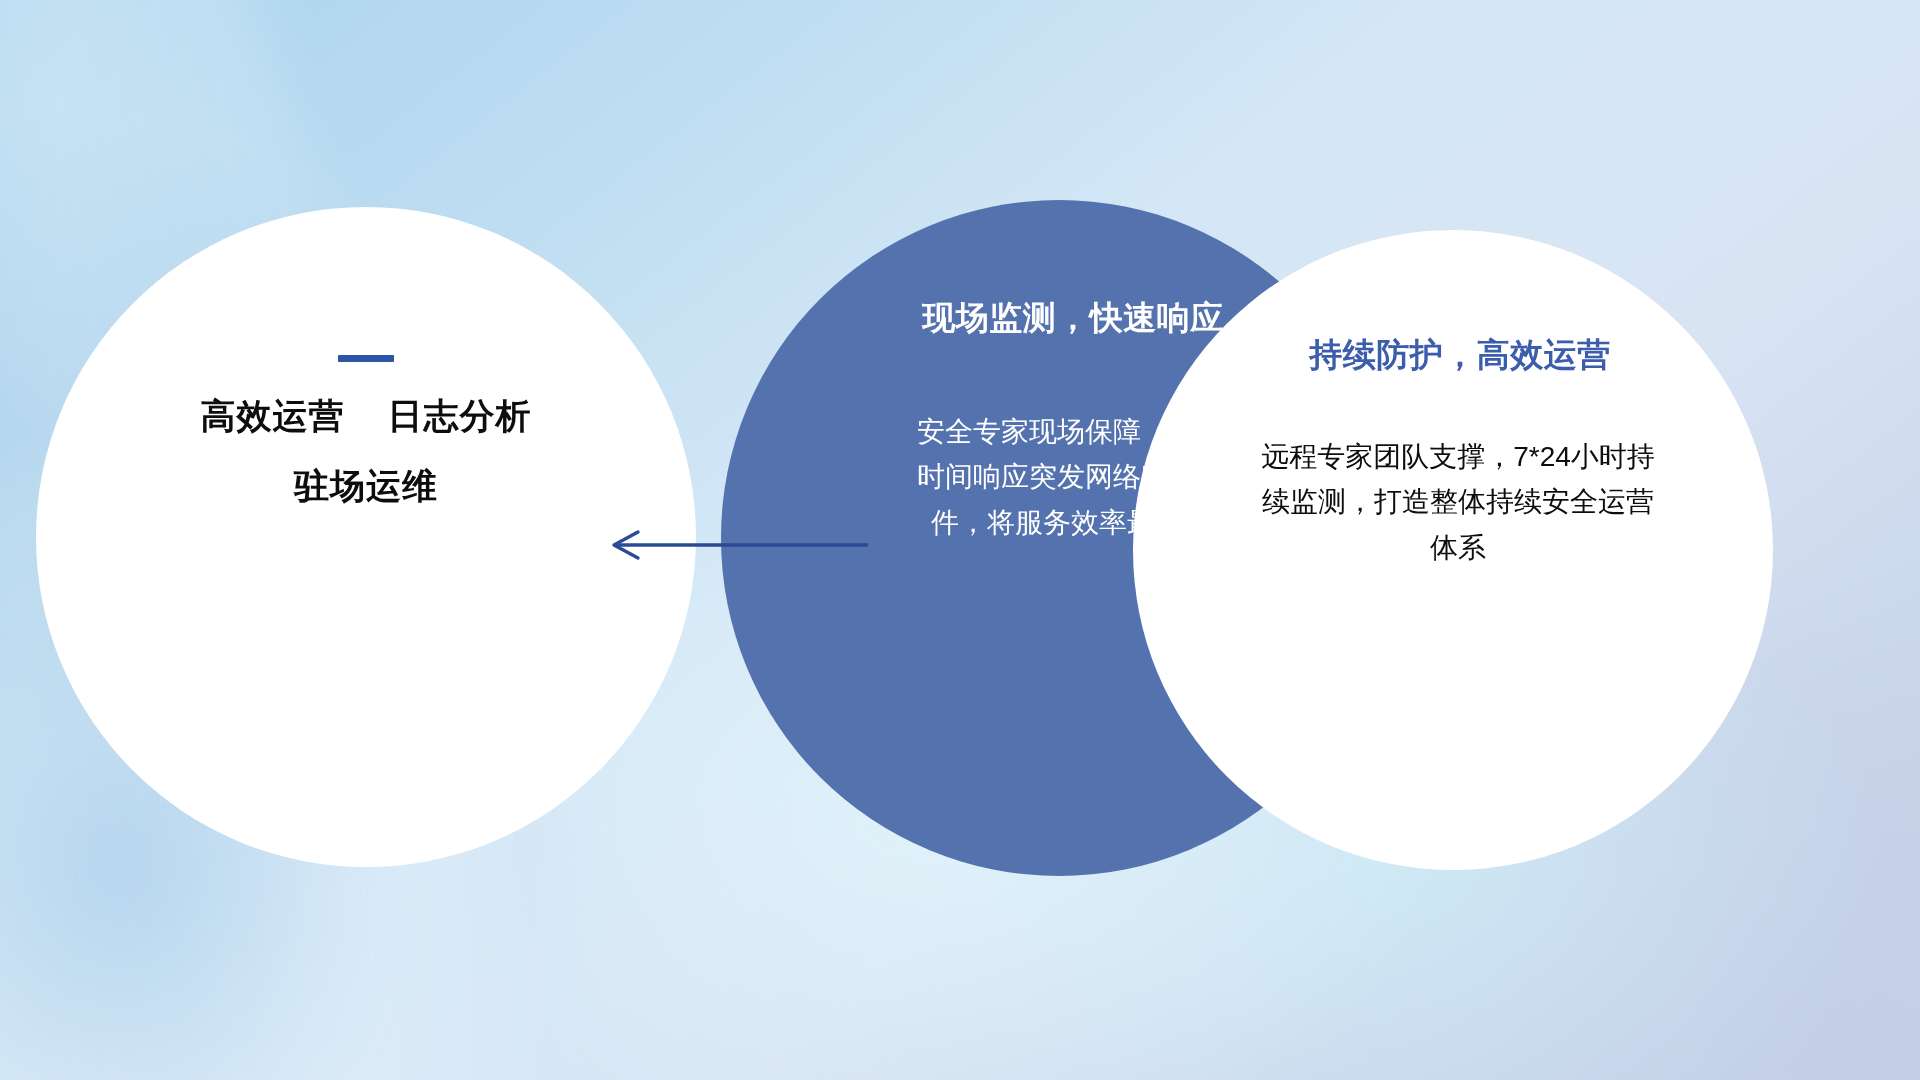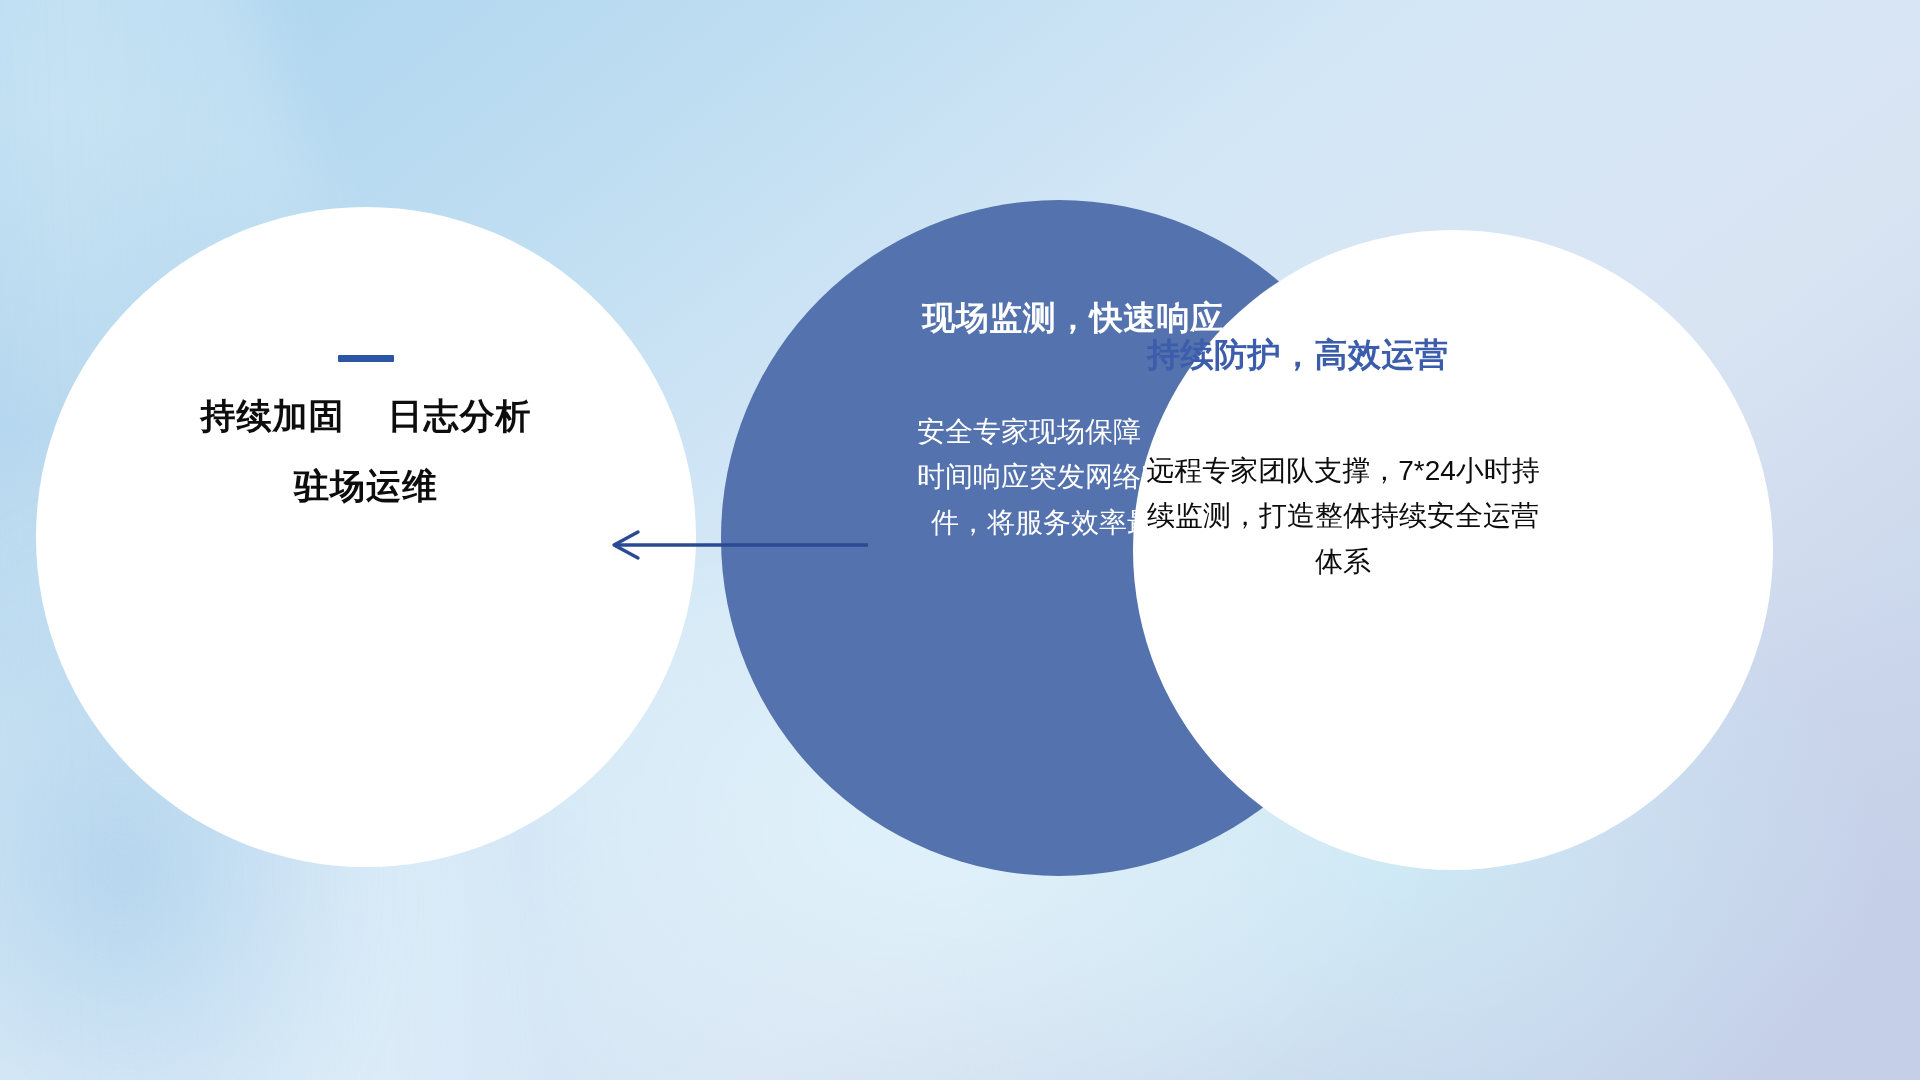--- a/index.html
+++ b/index.html
@@ -153,40 +153,41 @@
 
   
   .right-inner {
     position: absolute;
     left: 0;
     top: 0;
     width: 100%;
     height: 100%;
     display: flex;
     flex-direction: column;
+    align-items: center;
     padding-top: 103px;
     box-sizing: border-box;
   }
 
   .right-title {
     color: #3b5dab;
     font-weight: bold;
     font-size: 33px;
     letter-spacing: 0.5px;
     white-space: nowrap;
     margin-left: 14px;
   }
 
   .right-body {
     color: #0d0d0d;
     font-size: 28px;
     line-height: 1.62;
     text-align: center;
     width: 400px;
-    margin-top: 70px;
+    margin-top: 56px;
     margin-left: 10px;
   }
 
   
   .arrow-wrap {
     position: absolute;
     left: 600px;
     top: 515px;
     width: 270px;
     height: 60px;
@@ -205,21 +206,21 @@
   <div class="circle circle-mid">
     <div class="mid-inner">
       <div class="mid-title">现场监测，快速响应</div>
       <div class="mid-body">安全专家现场保障，最短时间响应突发网络安全事件，将服务效率最大化</div>
     </div>
   </div>
 
   <div class="circle circle-left">
     <div class="left-inner">
       <div class="accent-bar"></div>
-      <div class="left-line r1">持续加固    日志分析</div>
+      <div class="left-line r1">高效运营    日志分析</div>
       <div class="left-line r3">驻场运维</div>
     </div>
   </div>
 
   <div class="circle circle-right">
     <div class="right-inner">
       <div class="right-title">持续防护，高效运营</div>
       <div class="right-body">远程专家团队支撑，7*24小时持续监测，打造整体持续安全运营体系</div>
     </div>
   </div>

